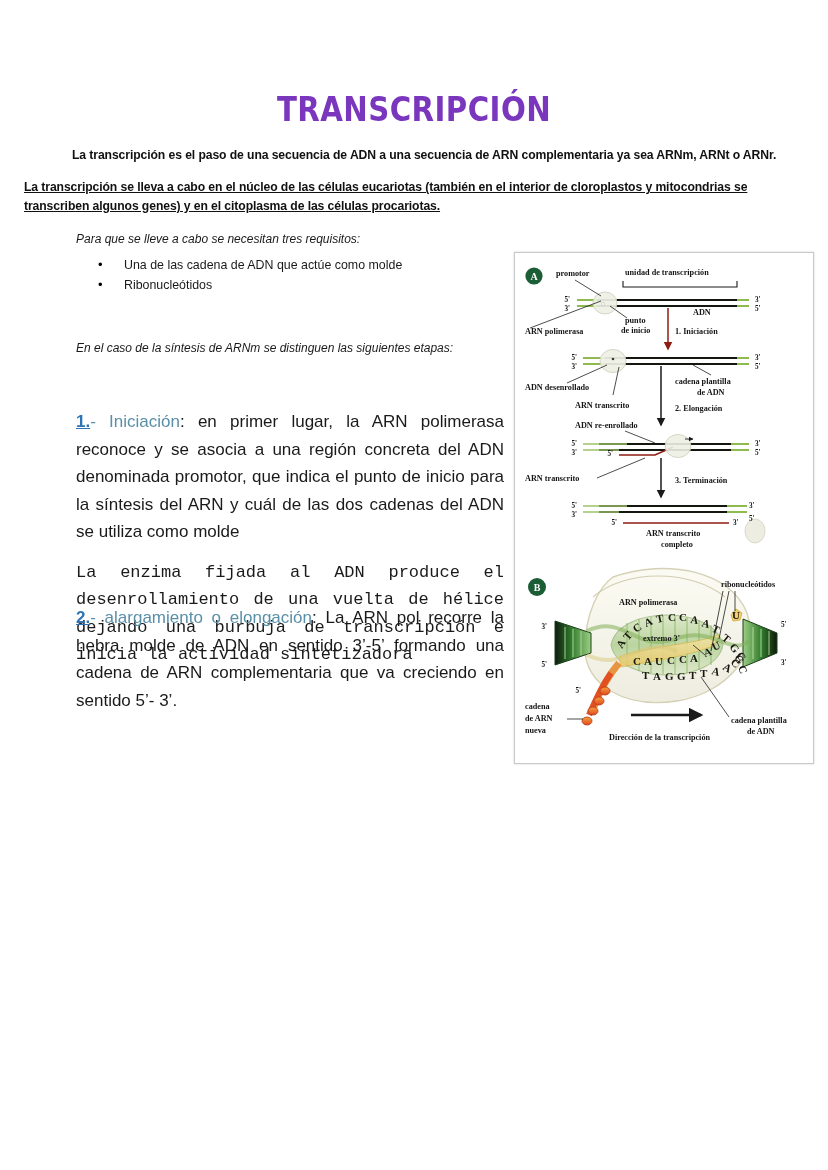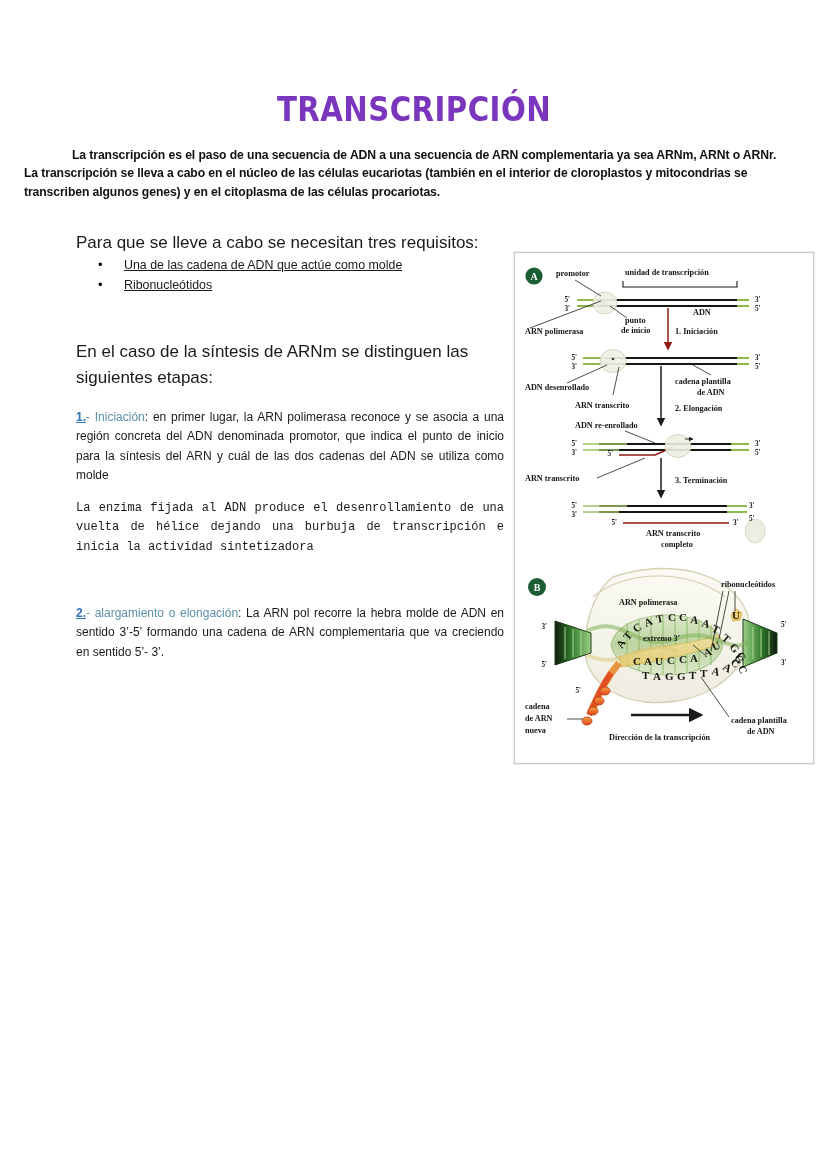--- a/index.html
+++ b/index.html
@@ -39,62 +39,63 @@
     position: absolute;
     left: 24px;
     width: 786px;
     font-size: 12.2px;
     font-weight: bold;
     line-height: 1.52;
     color: #111111;
     letter-spacing: -0.1px;
   }
   #intro-1 { top: 146px; padding-left: 48px; }
-  #intro-2 { top: 164px; }
+  #intro-2 { top: 178px; text-decoration: underline; }
 
   
   .body-col {
     position: absolute;
     left: 76px;
     width: 430px;
-    font-size: 17px;
+    font-size: 12px;
     line-height: 1.55;
     color: #1a1a1a;
+    font-style: italic;
   }
   #lead-requisitos { top: 230px; }
   #lead-etapas { top: 339px; }
 
   ul.req-list {
     position: absolute;
     left: 96px;
     top: 256px;
     width: 420px;
     margin: 0;
     padding: 0 0 0 28px;
     list-style: none;
     font-size: 12.4px;
     line-height: 1.58;
     color: #1a1a1a;
   }
-  ul.req-list li { position: relative; text-decoration: underline; }
+  ul.req-list li { position: relative; }
   ul.req-list li::before {
     content: "\2022";
     position: absolute;
     left: -26px;
     top: -1px;
     font-size: 13px;
     color: #000;
   }
 
   
   .section {
     position: absolute;
     left: 76px;
     width: 428px;
-    font-size: 12px;
+    font-size: 17px;
     line-height: 1.62;
     color: #1a1a1a;
     text-align: justify;
   }
   #sec-1 { top: 408px; }
   #sec-2 { top: 604px; }
 
   .num-marker {
     color: #2E74B5;
     font-weight: bold;

